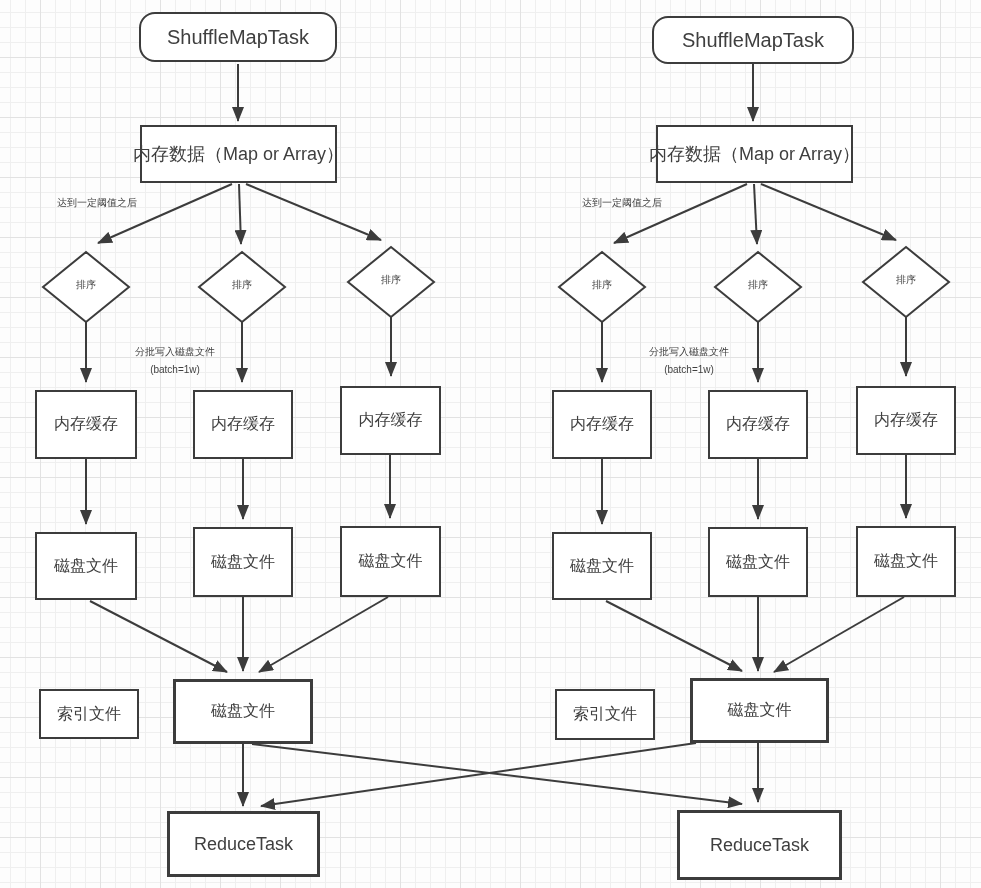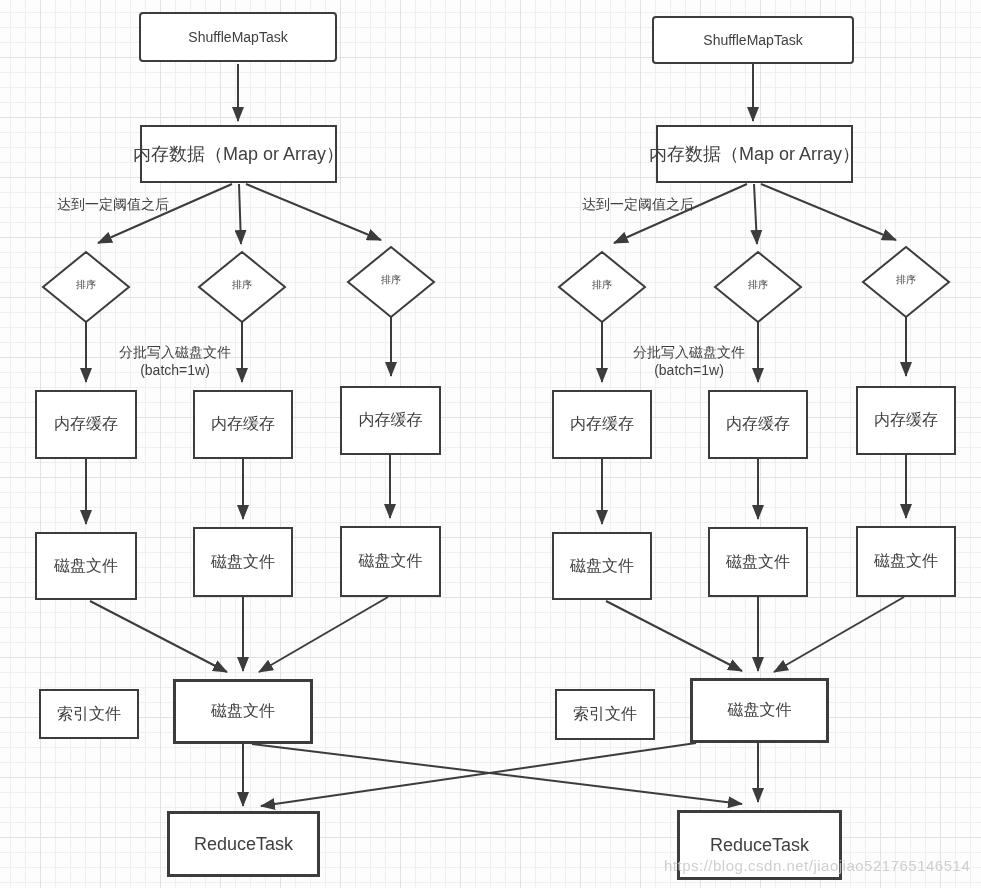--- a/index.html
+++ b/index.html
@@ -24,27 +24,27 @@
     box-sizing: border-box;
     background: #ffffff;
     border: 2px solid #3c3c3c;
     display: flex;
     align-items: center;
     justify-content: center;
     color: #3f3f3f;
     font-size: 16px;
     white-space: nowrap;
   }
-  .node.rounded { border-radius: 4px; font-size: 14px; }
+  .node.rounded { border-radius: 16px; font-size: 20px; }
   .node.thick { border-width: 3px; }
   .node.big-text { font-size: 18px; }
   .label {
     position: absolute;
     color: #3f3f3f;
-    font-size: 14px;
+    font-size: 10px;
     white-space: nowrap;
   }
   .label.center { text-align: center; white-space: normal; line-height: 18px; }
   .diamond-label {
     position: absolute;
     color: #3f3f3f;
     font-size: 10px;
     text-align: center;
   }
   .watermark {
@@ -167,15 +167,14 @@
   <div class="node" style="left:552px;top:532px;width:100px;height:68px">磁盘文件</div>
   <div class="node" style="left:708px;top:527px;width:100px;height:70px">磁盘文件</div>
   <div class="node" style="left:856px;top:526px;width:100px;height:71px">磁盘文件</div>
 
   <div class="node" style="left:555px;top:689px;width:100px;height:51px">索引文件</div>
 
   <div class="node thick" style="left:690px;top:678px;width:139px;height:65px">磁盘文件</div>
 
   <div class="node thick big-text" style="left:677px;top:810px;width:165px;height:70px">ReduceTask</div>
 
-  <div class="watermark">https://blog.csdn.net/jiaojiao521765146514</div>
 
 </div>
 
 </body></html>

